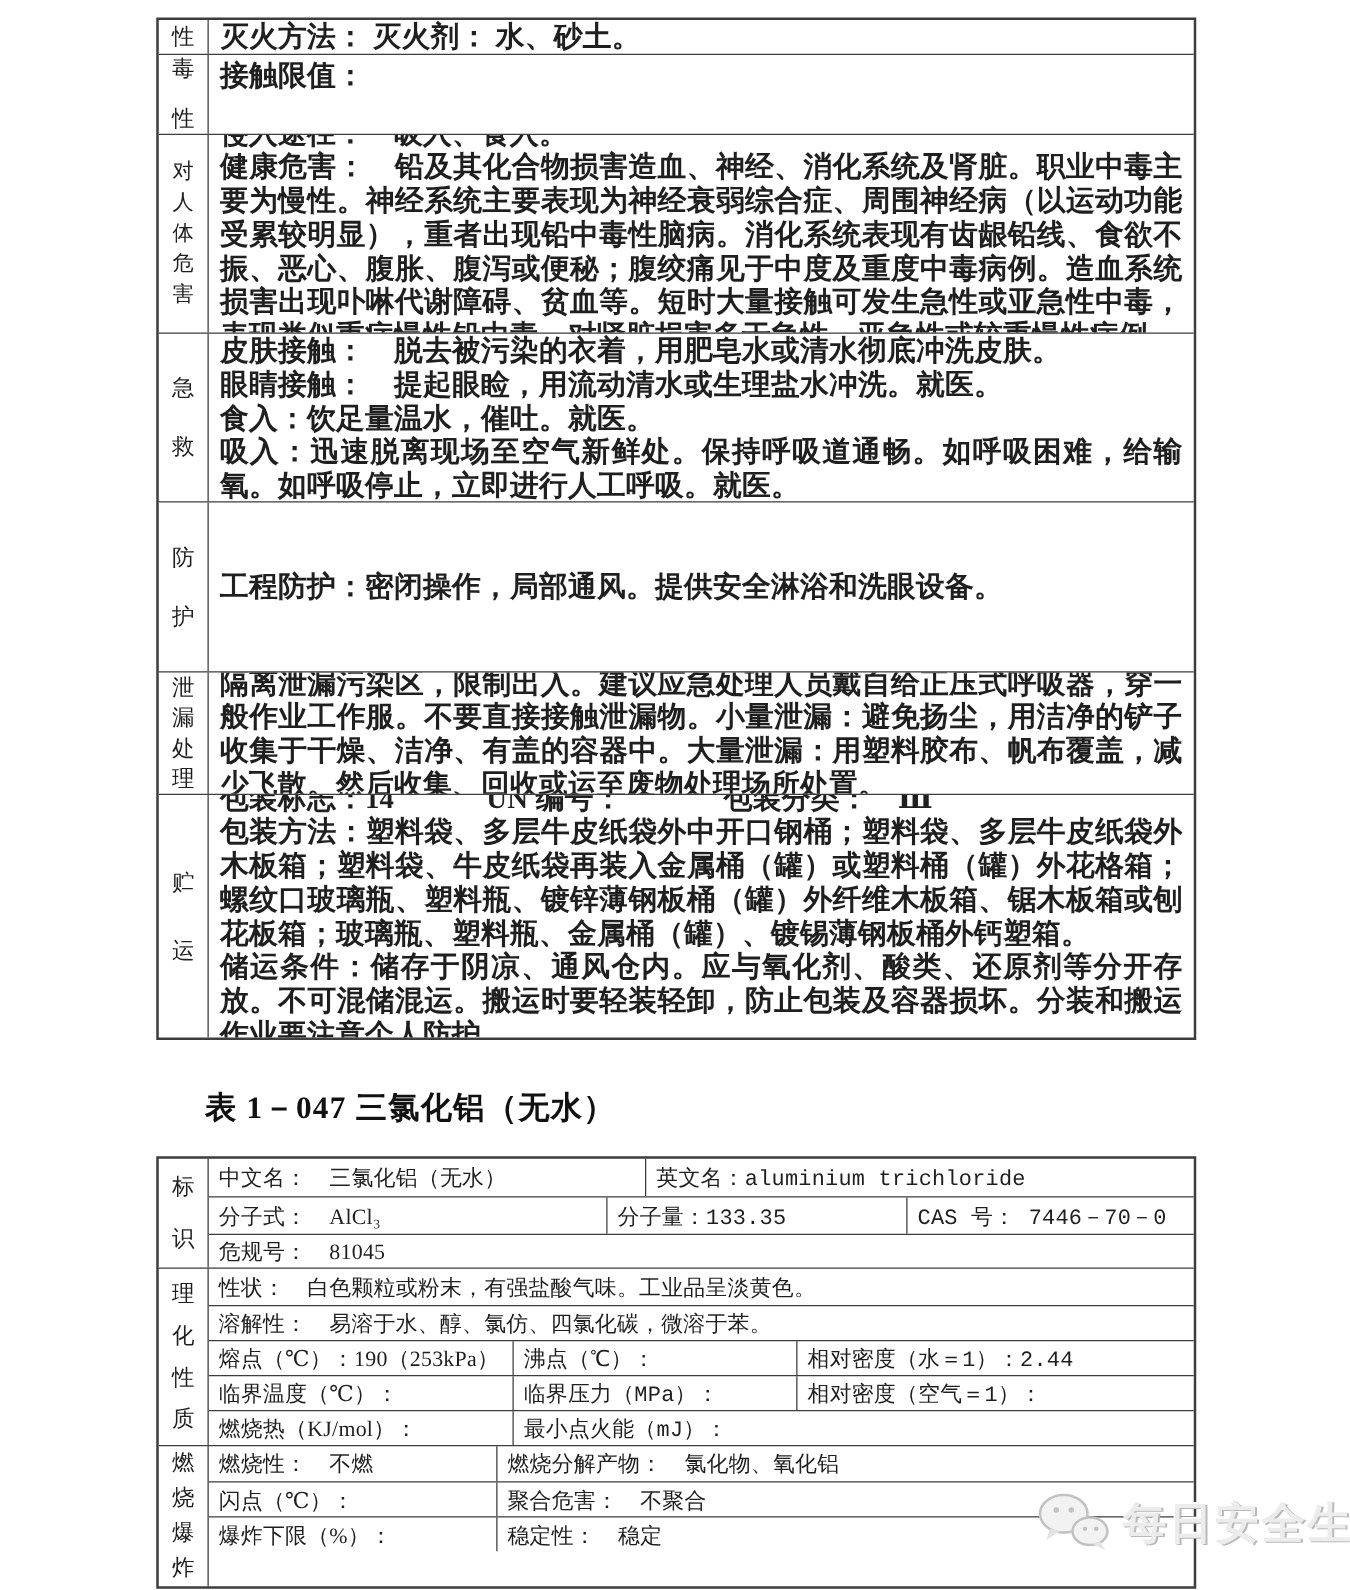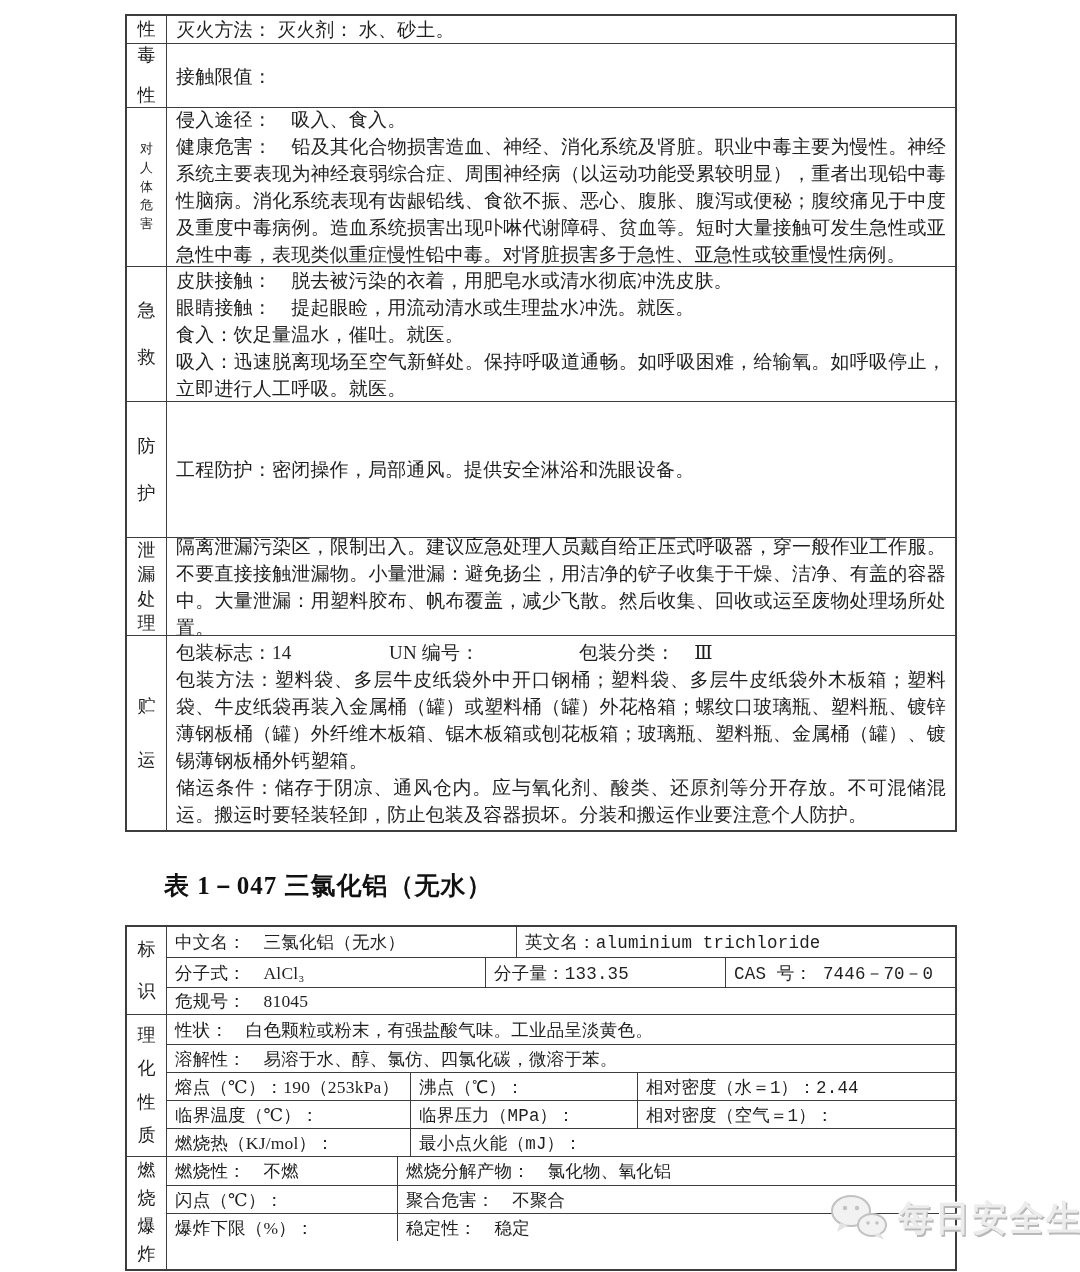--- a/index.html
+++ b/index.html
@@ -12,23 +12,23 @@
   .trow{display:flex;border-top:1.5px solid #3d3d3d;box-sizing:border-box;}
   .trow.first{border-top:none;}
   .lblcell{
     width:40px;flex:0 0 40px;border-right:1.5px solid #3d3d3d;box-sizing:border-box;
     display:flex;align-items:center;justify-content:center;
     font-size:18px;text-align:center;
   }
   .lblcell span{display:block;width:20px;word-break:break-all;}
   .cont{
     flex:1;min-width:0;padding:1px 9px;box-sizing:border-box;
-    font-size:19px;line-height:27px;letter-spacing:0.2px;
+    font-size:23px;line-height:27px;letter-spacing:0.2px;
     display:flex;flex-direction:column;justify-content:center;
-    text-align:justify;overflow:hidden;
+    text-align:justify;overflow:hidden;font-weight:bold;
   }
   .cont.top{justify-content:flex-start;padding-top:3px;}
   .pline{text-align:justify;}
   .packrow{display:flex;text-align:left;}
   .packrow .p1{flex:0 0 213px;}
   .packrow .p2{flex:0 0 190px;}
   .packrow .p3{flex:1;}
   
   .sect{display:flex;border-top:1.5px solid #3d3d3d;box-sizing:border-box;}
   .sect.first{border-top:none;}
@@ -63,32 +63,32 @@
 
   <div class="trow first" style="height:27px;">
     <div class="lblcell">
       <span style="line-height:1.4;">性</span>
     </div>
     <div class="cont">
       <div class="pline">灭火方法： 灭火剂： 水、砂土。</div>
     </div>
   </div>
 
-  <div class="trow" style="height:64px;align-items:center;">
+  <div class="trow" style="height:64px;">
     <div class="lblcell">
       <span style="line-height:2.2;">毒性</span>
     </div>
     <div class="cont top">
       <div class="pline">接触限值：</div>
     </div>
   </div>
 
   <div class="trow" style="height:159px;">
     <div class="lblcell">
-      <span style="line-height:1.45;font-size:13px;">对人体危害</span>
+      <span style="line-height:1.45;font-size:17px;">对人体危害</span>
     </div>
     <div class="cont">
       <div class="pline">侵入途径：　吸入、食入。</div>
       <div class="pline">健康危害：　铅及其化合物损害造血、神经、消化系统及肾脏。职业中毒主要为慢性。神经系统主要表现为神经衰弱综合症、周围神经病（以运动功能受累较明显），重者出现铅中毒性脑病。消化系统表现有齿龈铅线、食欲不振、恶心、腹胀、腹泻或便秘；腹绞痛见于中度及重度中毒病例。造血系统损害出现卟啉代谢障碍、贫血等。短时大量接触可发生急性或亚急性中毒，表现类似重症慢性铅中毒。对肾脏损害多于急性、亚急性或较重慢性病例。</div>
     </div>
   </div>
 
   <div class="trow" style="height:135px;">
     <div class="lblcell">
       <span style="line-height:2.6;">急救</span>

